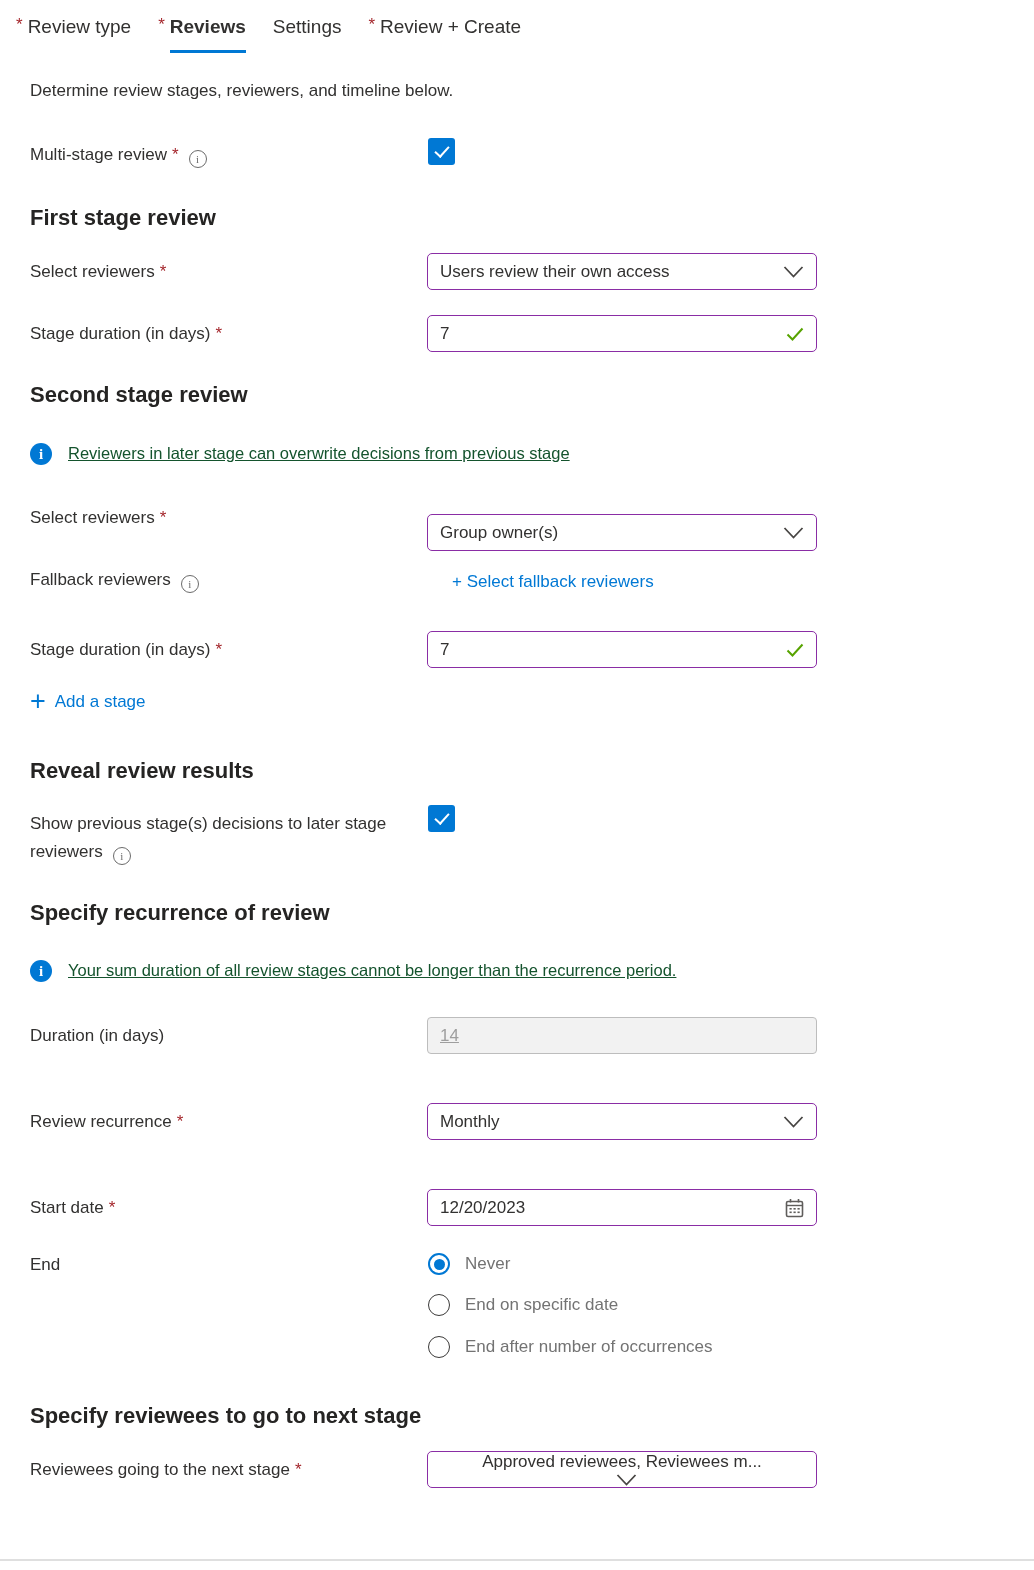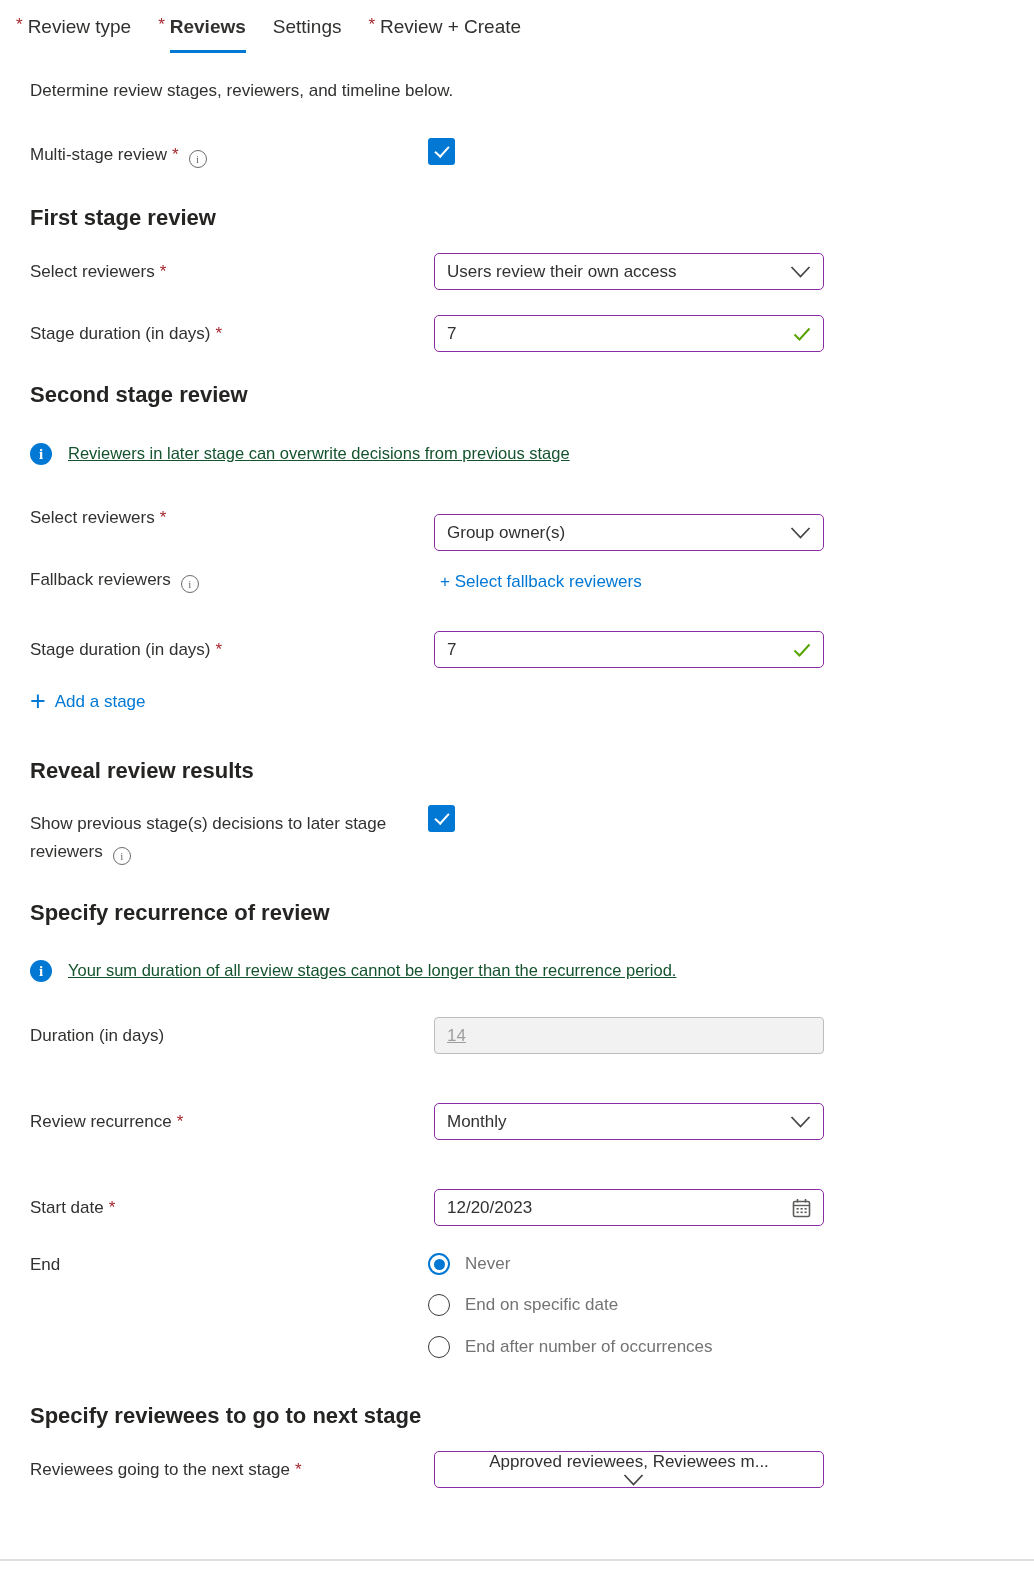--- a/index.html
+++ b/index.html
@@ -36,42 +36,42 @@
     flex:0 0 auto; width:22px; height:22px; border-radius:50%;
     background:#0078d4; color:#fff; display:flex; align-items:center; justify-content:center;
     font-family:"Liberation Serif", serif; font-weight:700; font-size:15px;
   }
   .info-text { font-size:16.5px; color:#14532d; padding-top:1px;text-decoration:underline; }
 
   
   .ctl {
     position:absolute; left:427px; width:390px; height:37px;
     border:1.6px solid #8a2da5; border-radius:5px; background:#fff;
-    display:flex; align-items:center; padding:0 12px; font-size:17px; color:#323130;margin-left:7px;
+    display:flex; align-items:center; padding:0 12px; font-size:17px; color:#323130;
   }
   .ctl .val { flex:1 1 auto; white-space:nowrap; overflow:hidden; }
   .ctl.disabled { border:1px solid #bdbdbd; background:#f2f2f2; color:#9e9e9e; border-radius:4px;text-decoration:underline; }
   .chev { flex:0 0 auto; margin-left:8px; }
   .valid-check { flex:0 0 auto; margin-left:8px; }
   .cal-icon { flex:0 0 auto; margin-left:8px; }
 
   
   .checkbox {
     position:absolute; left:428px; width:27px; height:27px;
     background:#0078d4; border-radius:3px; display:flex; align-items:center; justify-content:center;
     cursor:pointer;
   }
   .checkbox .mark {
     width:8px; height:14px; border-right:2.2px solid #fff; border-bottom:2.2px solid #fff;
     transform:rotate(42deg); margin-top:-4px;
   }
 
   
   .link { color:#0078d4; font-size:17px; cursor:pointer; text-decoration:none; }
-  .fallback-link { position:absolute; left:440px; }
+  .fallback-link { position:absolute; left:452px; }
   .add-stage { position:absolute; left:30px; display:flex; align-items:center; gap:9px; cursor:pointer; }
   .add-stage .plus { color:#0078d4; font-size:27px; font-weight:300; line-height:20px; position:relative; top:-1px; }
 
   
   .radio-row { position:absolute; left:428px; display:flex; align-items:center; gap:15px; cursor:pointer; }
   .radio {
     width:22px; height:22px; border-radius:50%; border:1.6px solid #3b3a39; background:#fff; flex:0 0 auto;
     display:flex; align-items:center; justify-content:center;
   }
   .radio.selected { border:2.2px solid #0078d4; }

